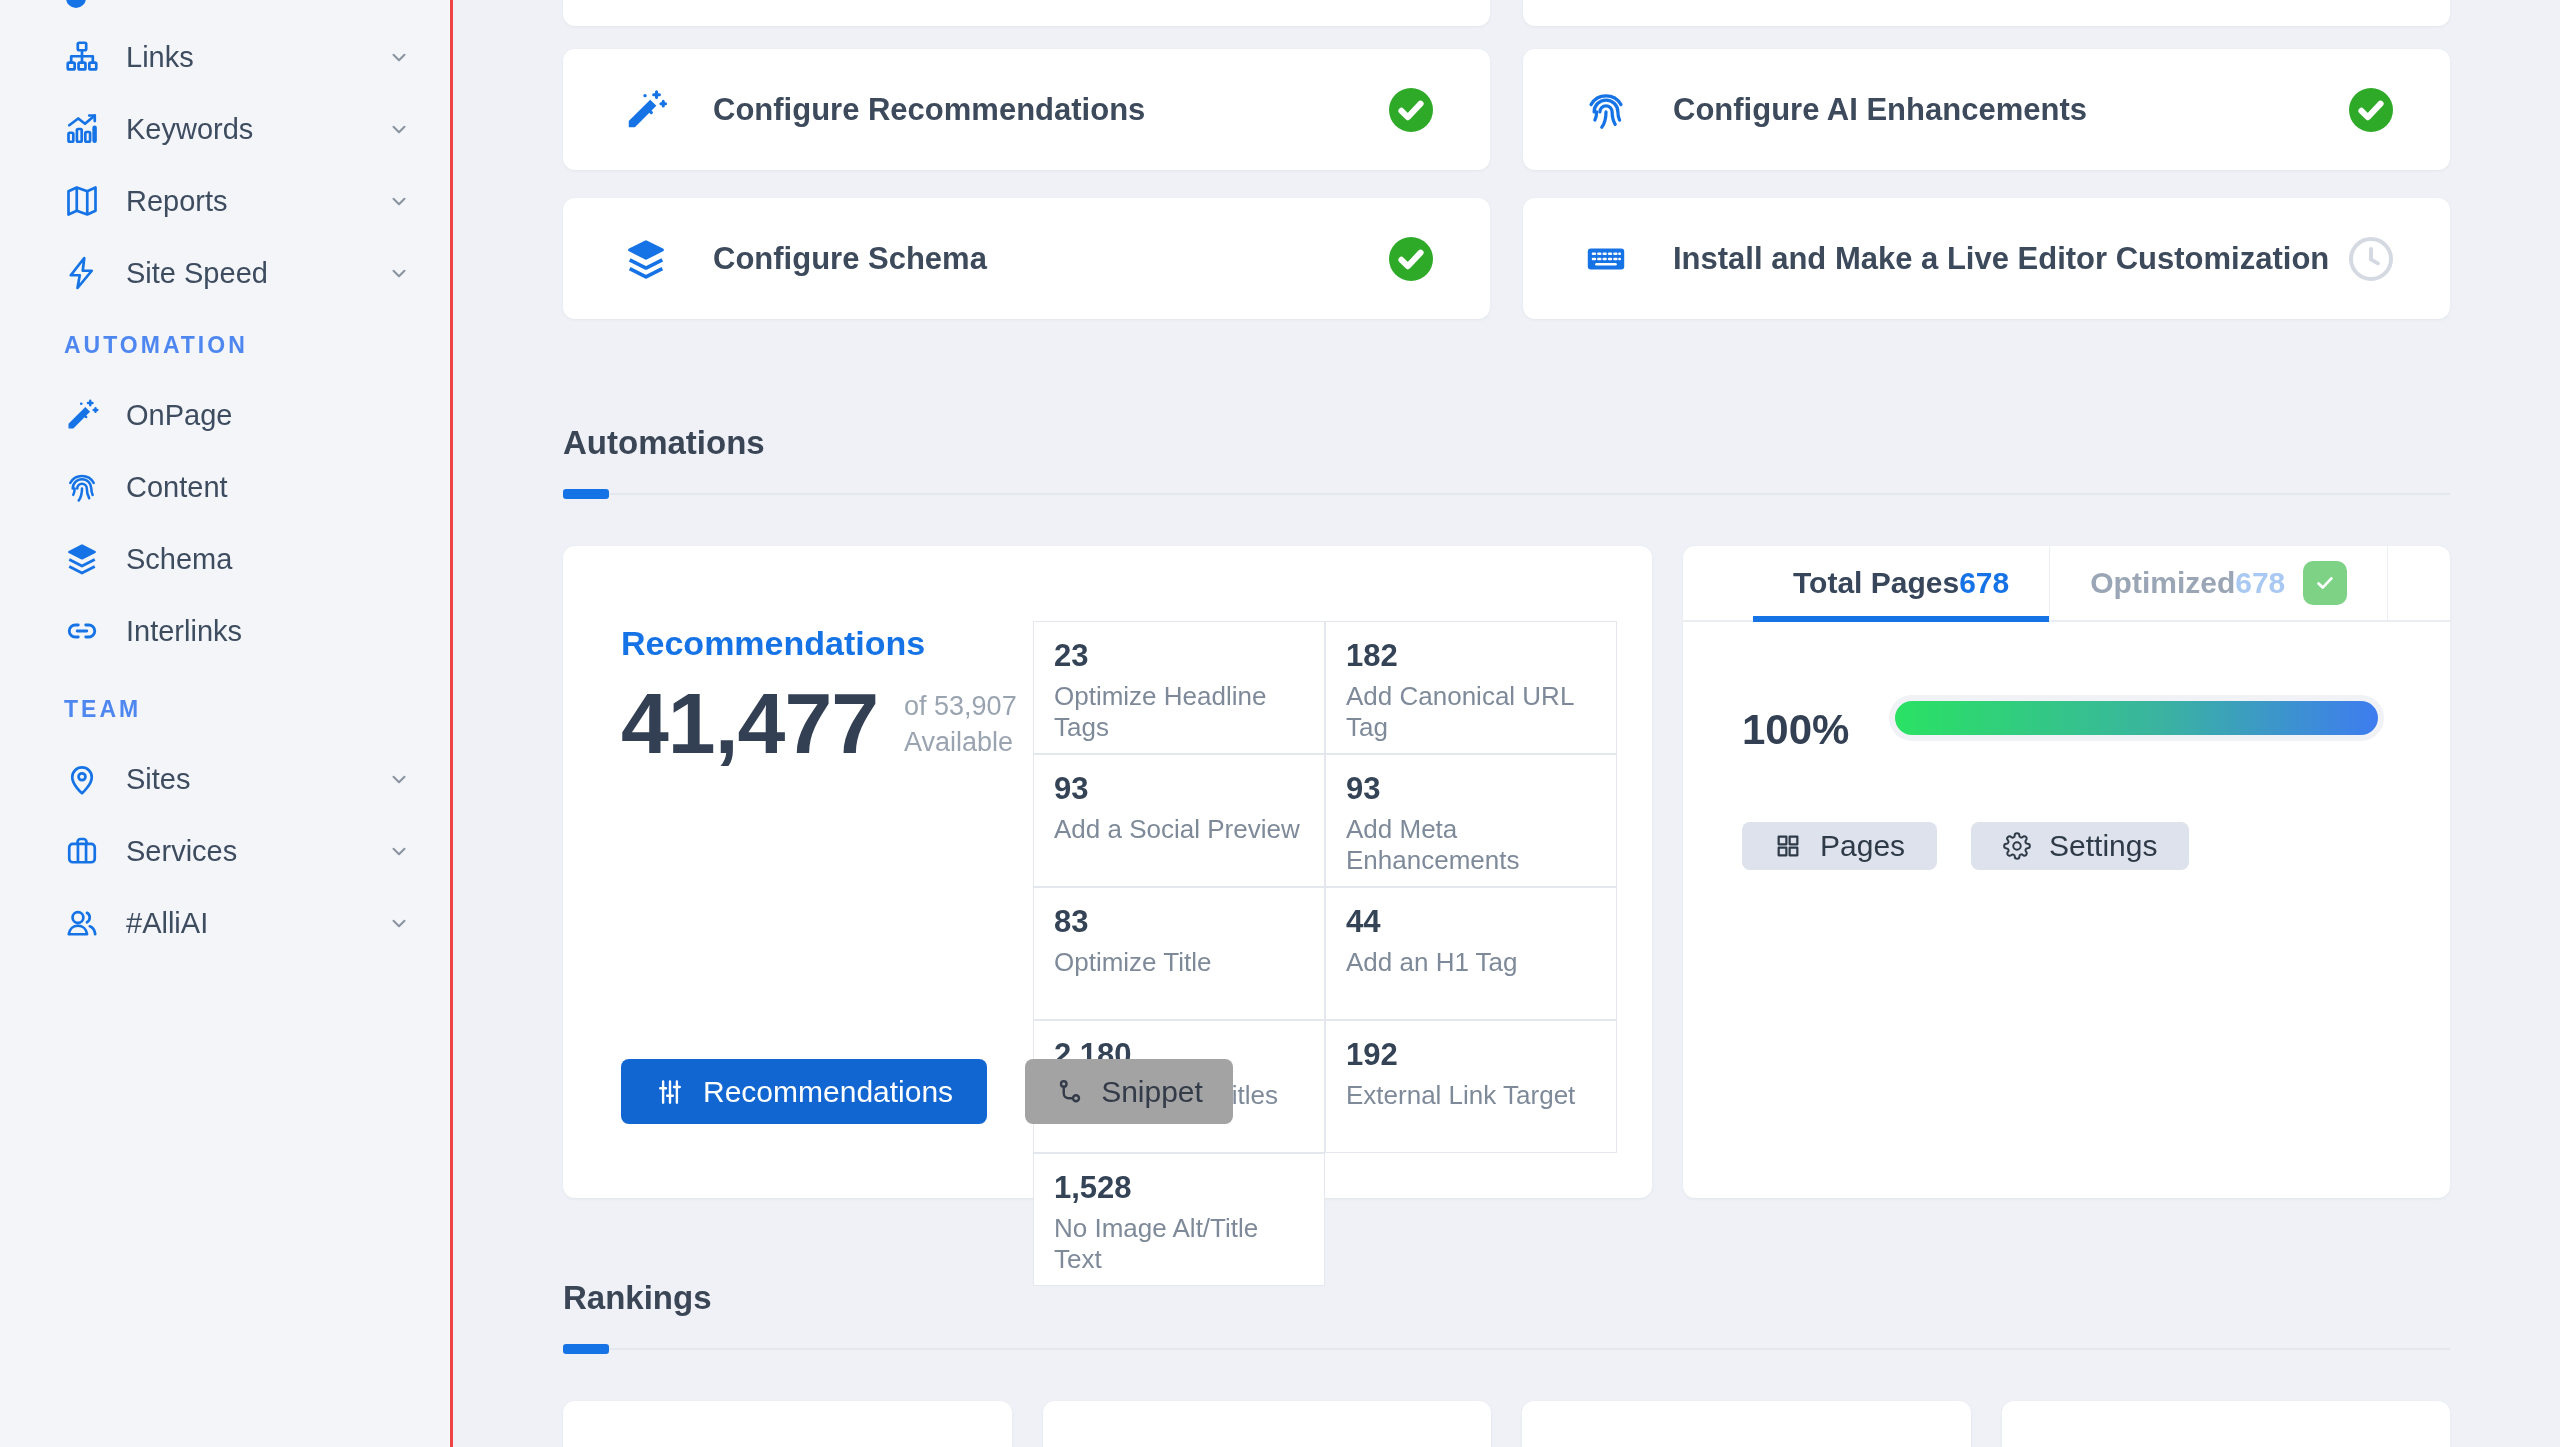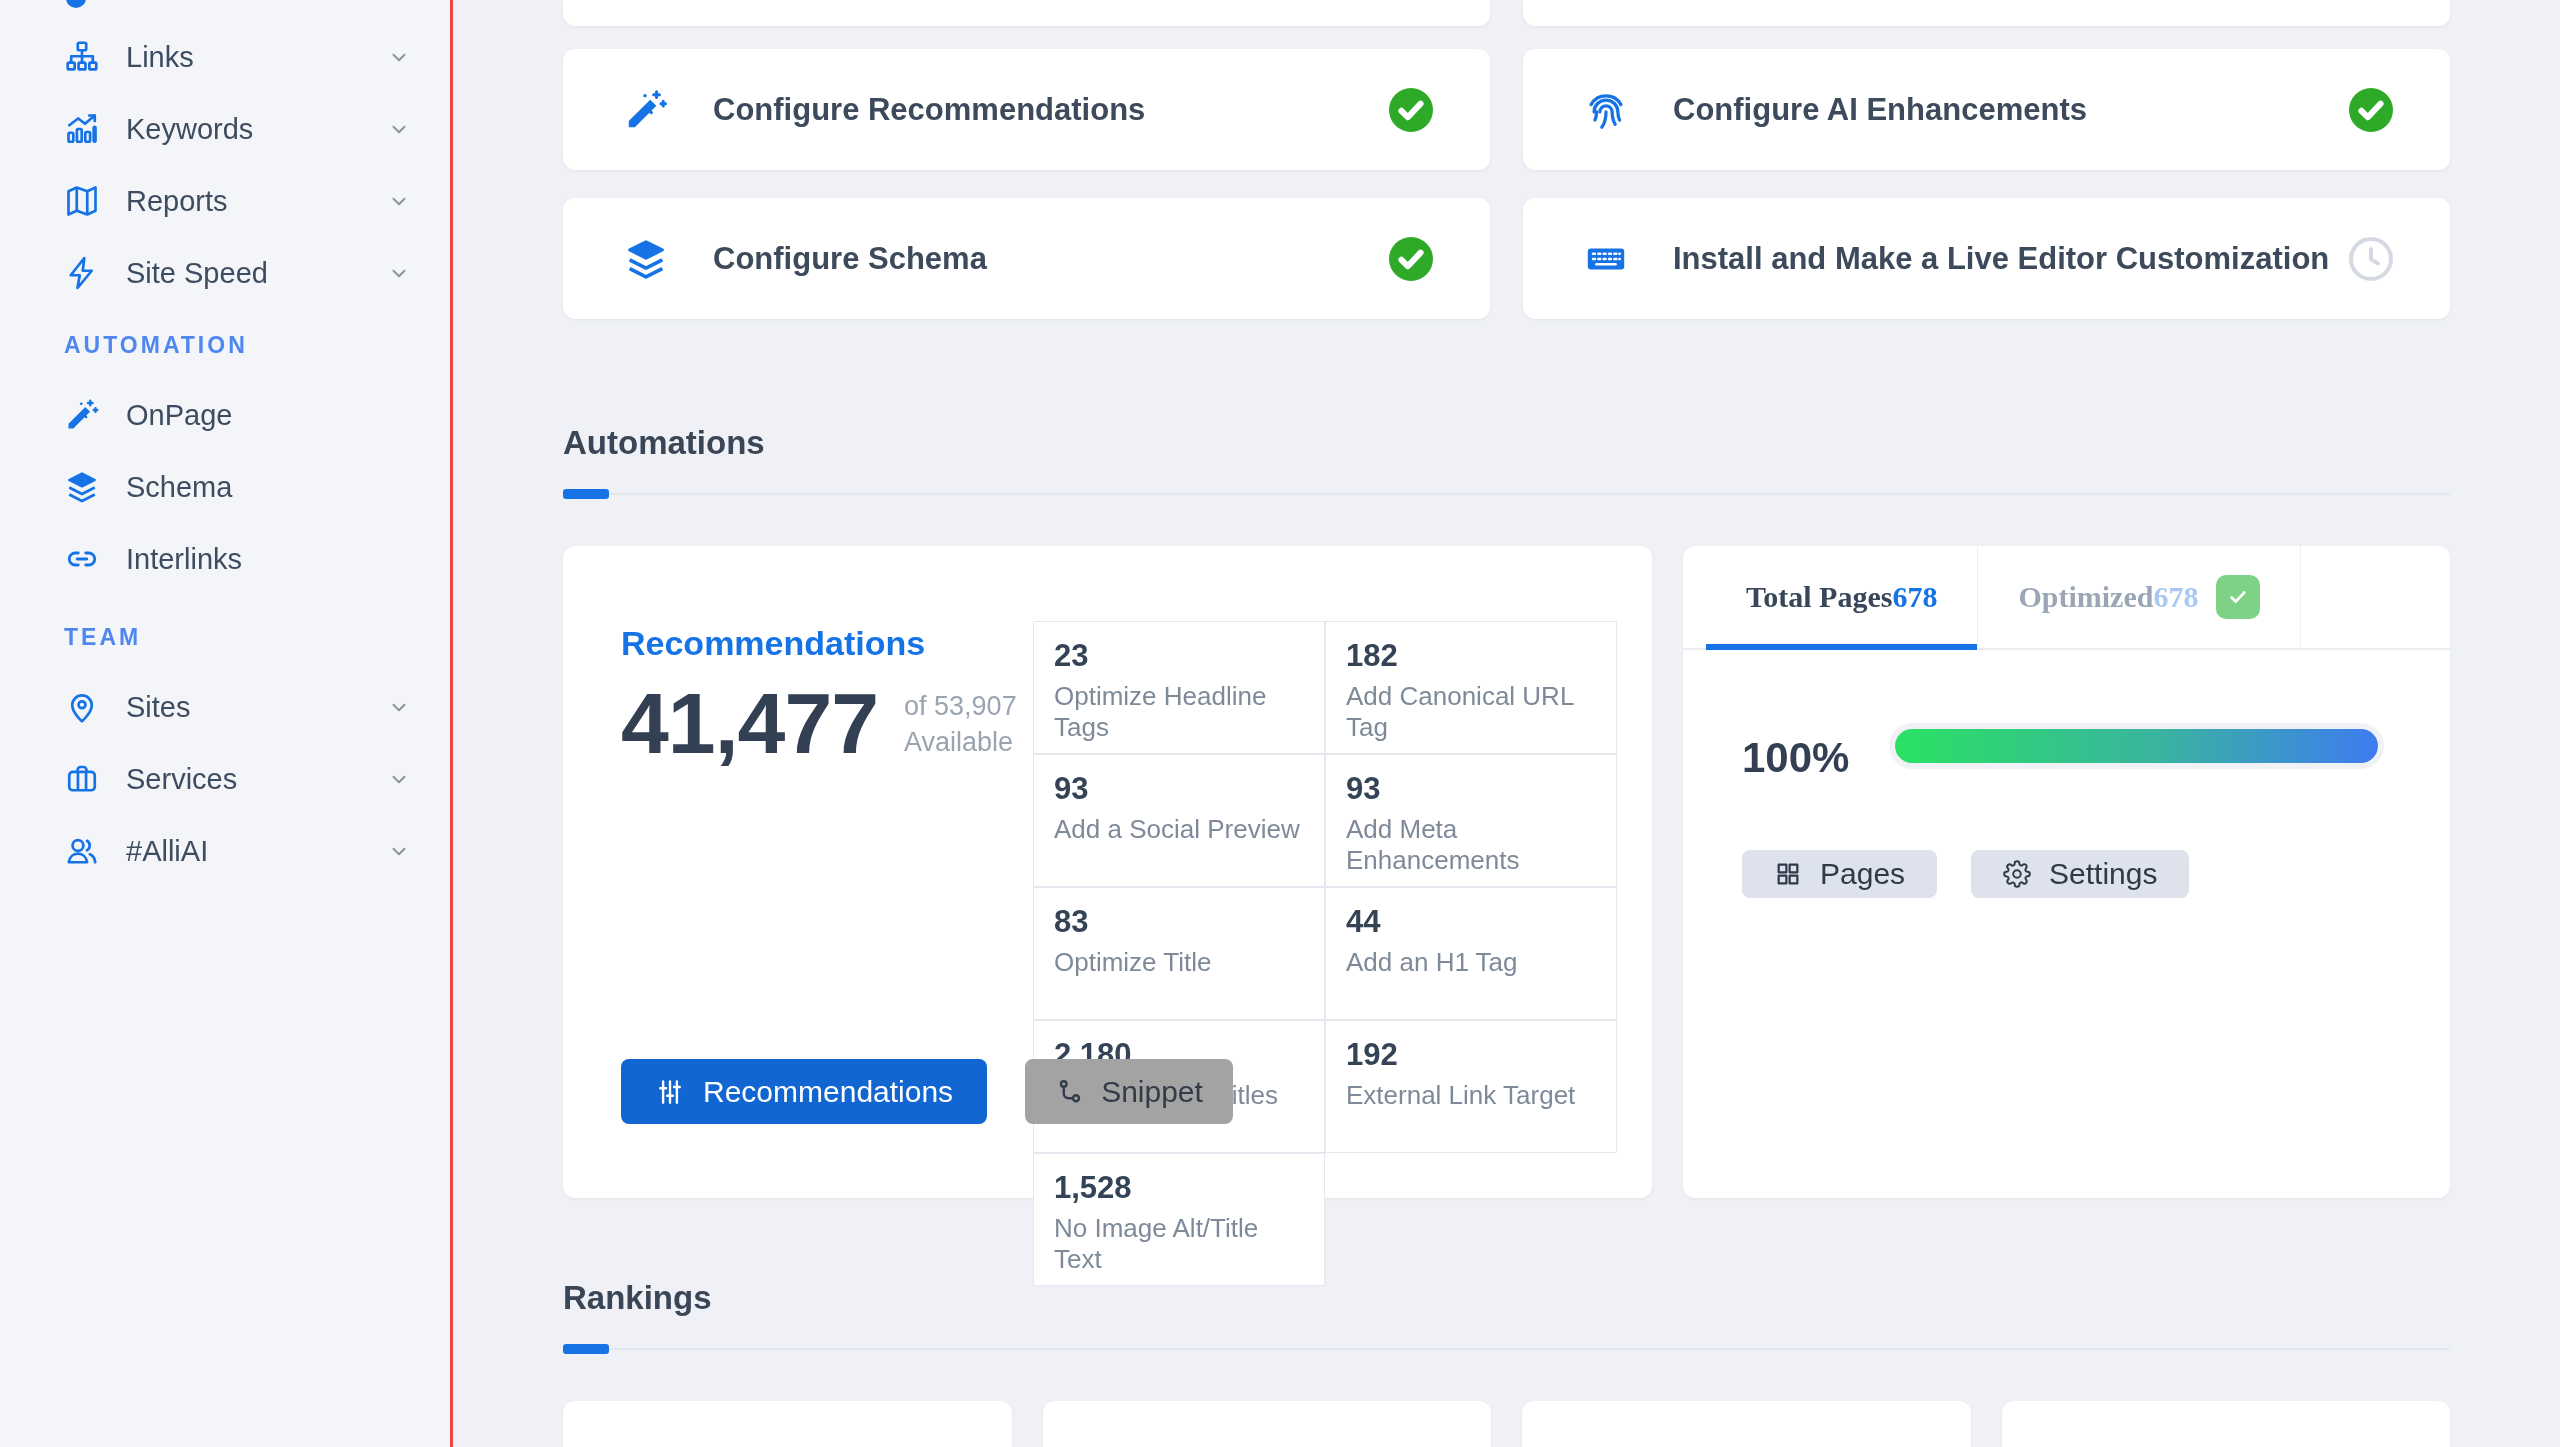--- a/index.html
+++ b/index.html
@@ -79,21 +79,21 @@
 
   .reco-buttons { position:absolute; left:58px; top:513px; display:flex; }
   .btn { display:inline-flex; align-items:center; height:65px; border-radius:8px;
     font-size:30px; cursor:pointer; border:none; font-family:inherit; }
   .btn-primary { background:#1266d1; color:#fff; padding:0 34px; }
   .btn-primary .bicon { width:30px; height:30px; margin-right:18px; color:#fff; }
   .btn-secondary { background:#a3a3a3; color:#333b49; padding:0 30px; margin-left:38px; }
   .btn-secondary .bicon { width:30px; height:30px; margin-right:16px; color:#333b49; }
 
   
-  .tabs { display:flex; height:104px; border-bottom:2px solid #eaedf2; padding-left:23px;font-family:Liberation Serif, serif; }
+  .tabs { display:flex; height:76px; border-bottom:2px solid #eaedf2; padding-left:70px; }
   .tab { position:relative; display:flex; align-items:center; padding:0 40px;
     border-right:1px solid #eceff4; cursor:pointer; }
   .tab:first-child { border-left:none; }
   .tab-label { font-size:30px; font-weight:bold; }
   .tab.active .tab-label { color:#37465a; }
   .tab.active .tab-value { color:#1673e6; }
   .tab.active::after { content:""; position:absolute; left:0; right:0; bottom:-2px; height:6px; background:#1673e6; }
   .tab-value { font-size:30px; font-weight:bold; }
   .tab.inactive .tab-label { color:#9aa6b5; }
   .tab.inactive .tab-value { color:#a9c8f2; }
@@ -270,20 +270,26 @@
     <div class="nav-section-label">AUTOMATION</div>
     <div class="nav-sub">
       <div class="nav-item">
         <svg class="ic nicon">
             <use href="#i-wand"></use>
           </svg>
         <span class="nlabel">OnPage</span>
       </div>
       <div class="nav-item">
         <svg class="ic nicon">
+            <use href="#i-fingerprint"></use>
+          </svg>
+        <span class="nlabel">Content</span>
+      </div>
+      <div class="nav-item">
+        <svg class="ic nicon">
             <use href="#i-layers"></use>
           </svg>
         <span class="nlabel">Schema</span>
       </div>
       <div class="nav-item">
         <svg class="ic nicon">
             <use href="#i-link"></use>
           </svg>
         <span class="nlabel">Interlinks</span>
       </div>

